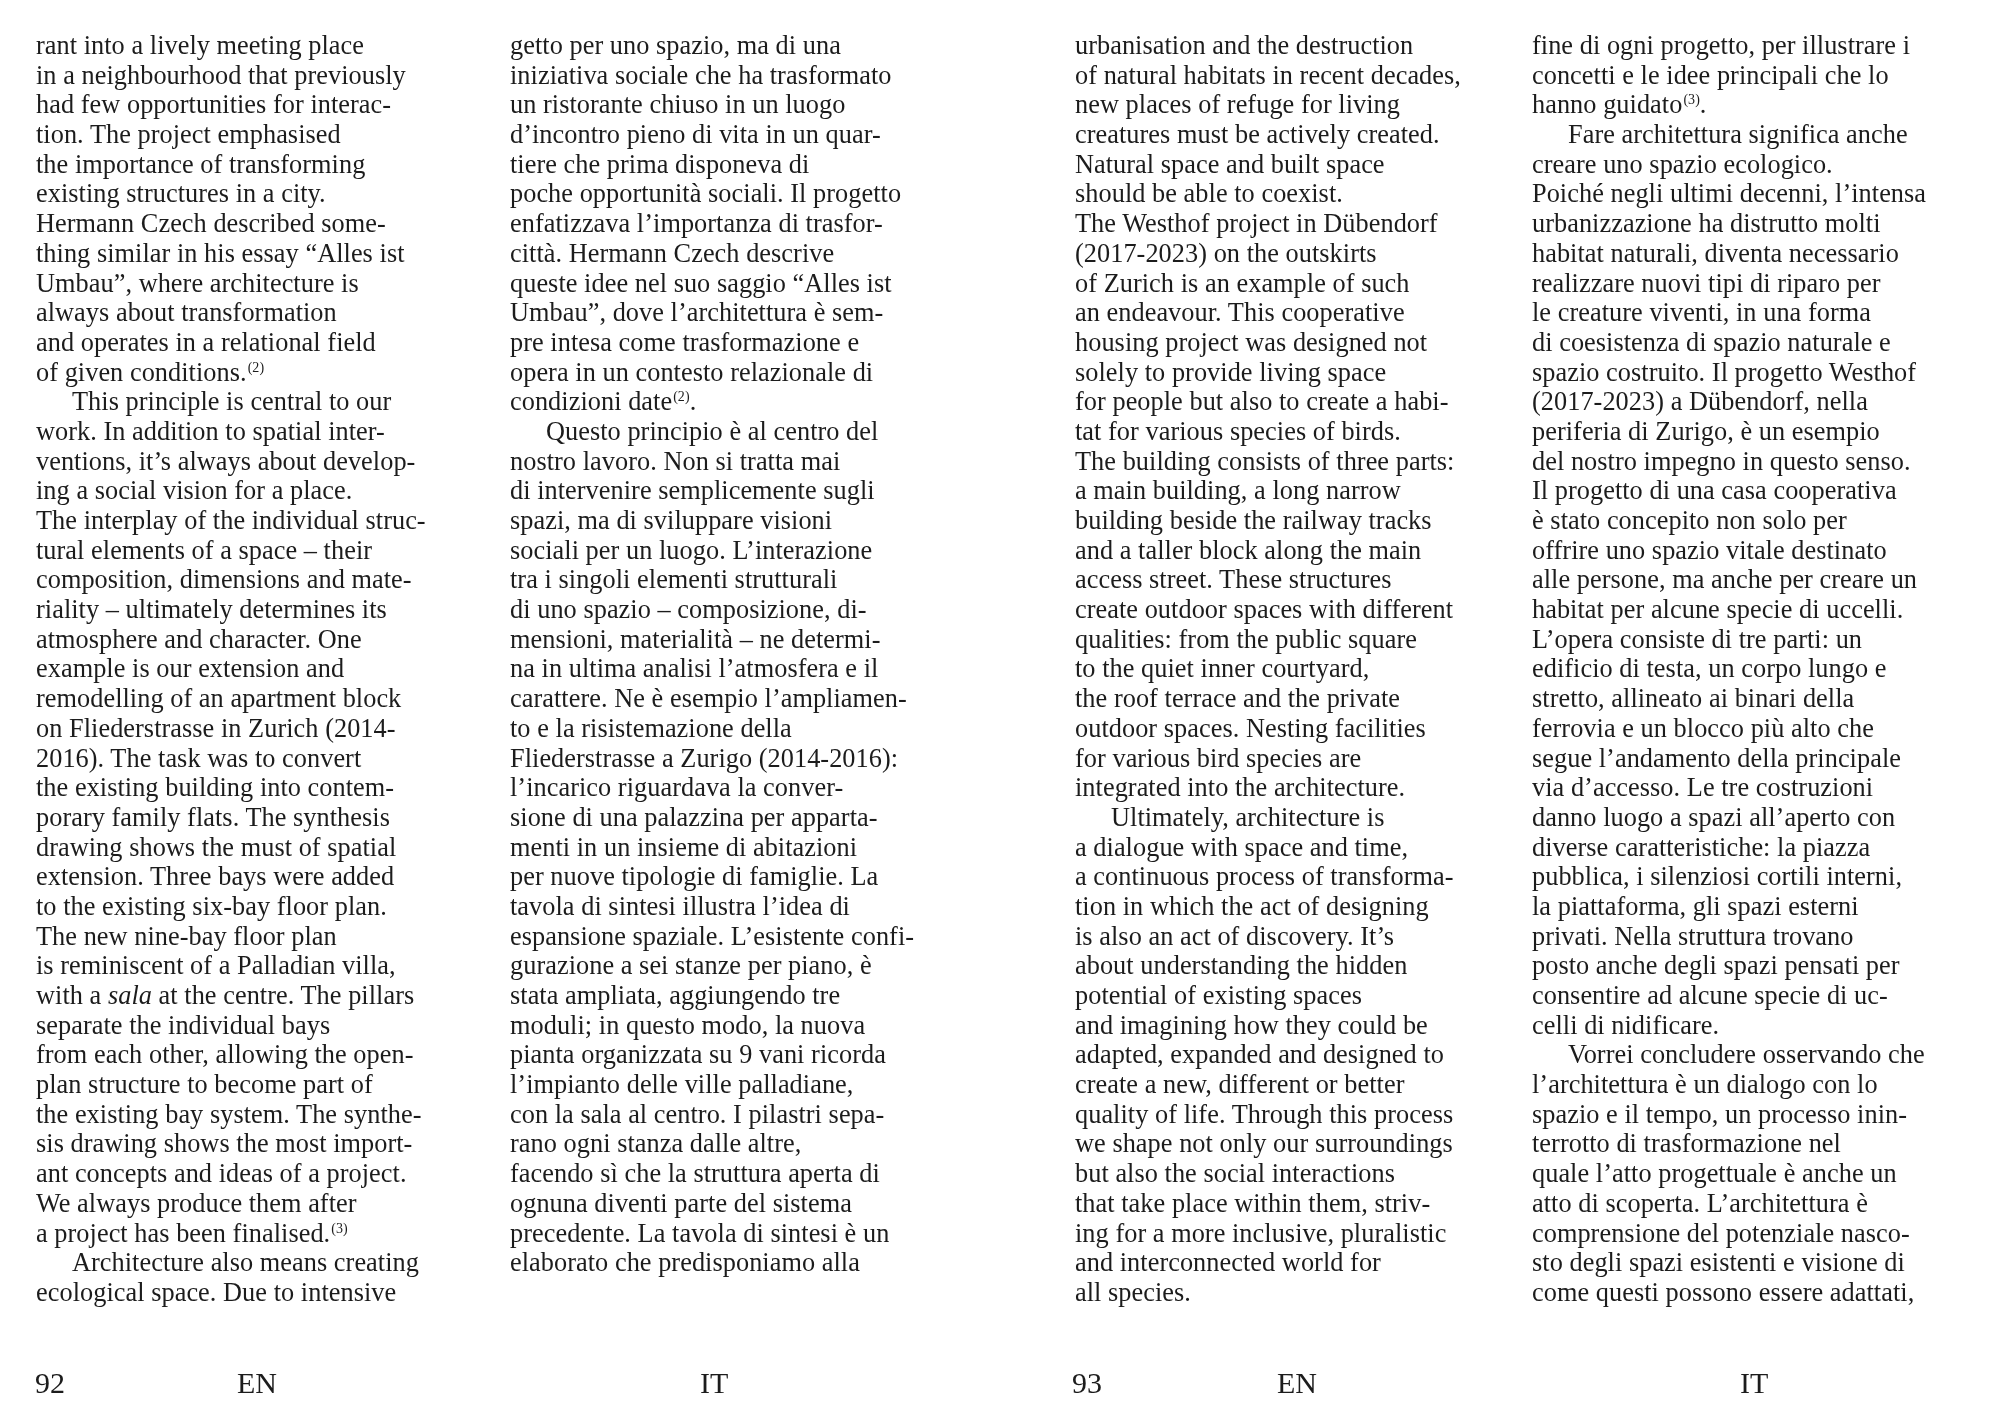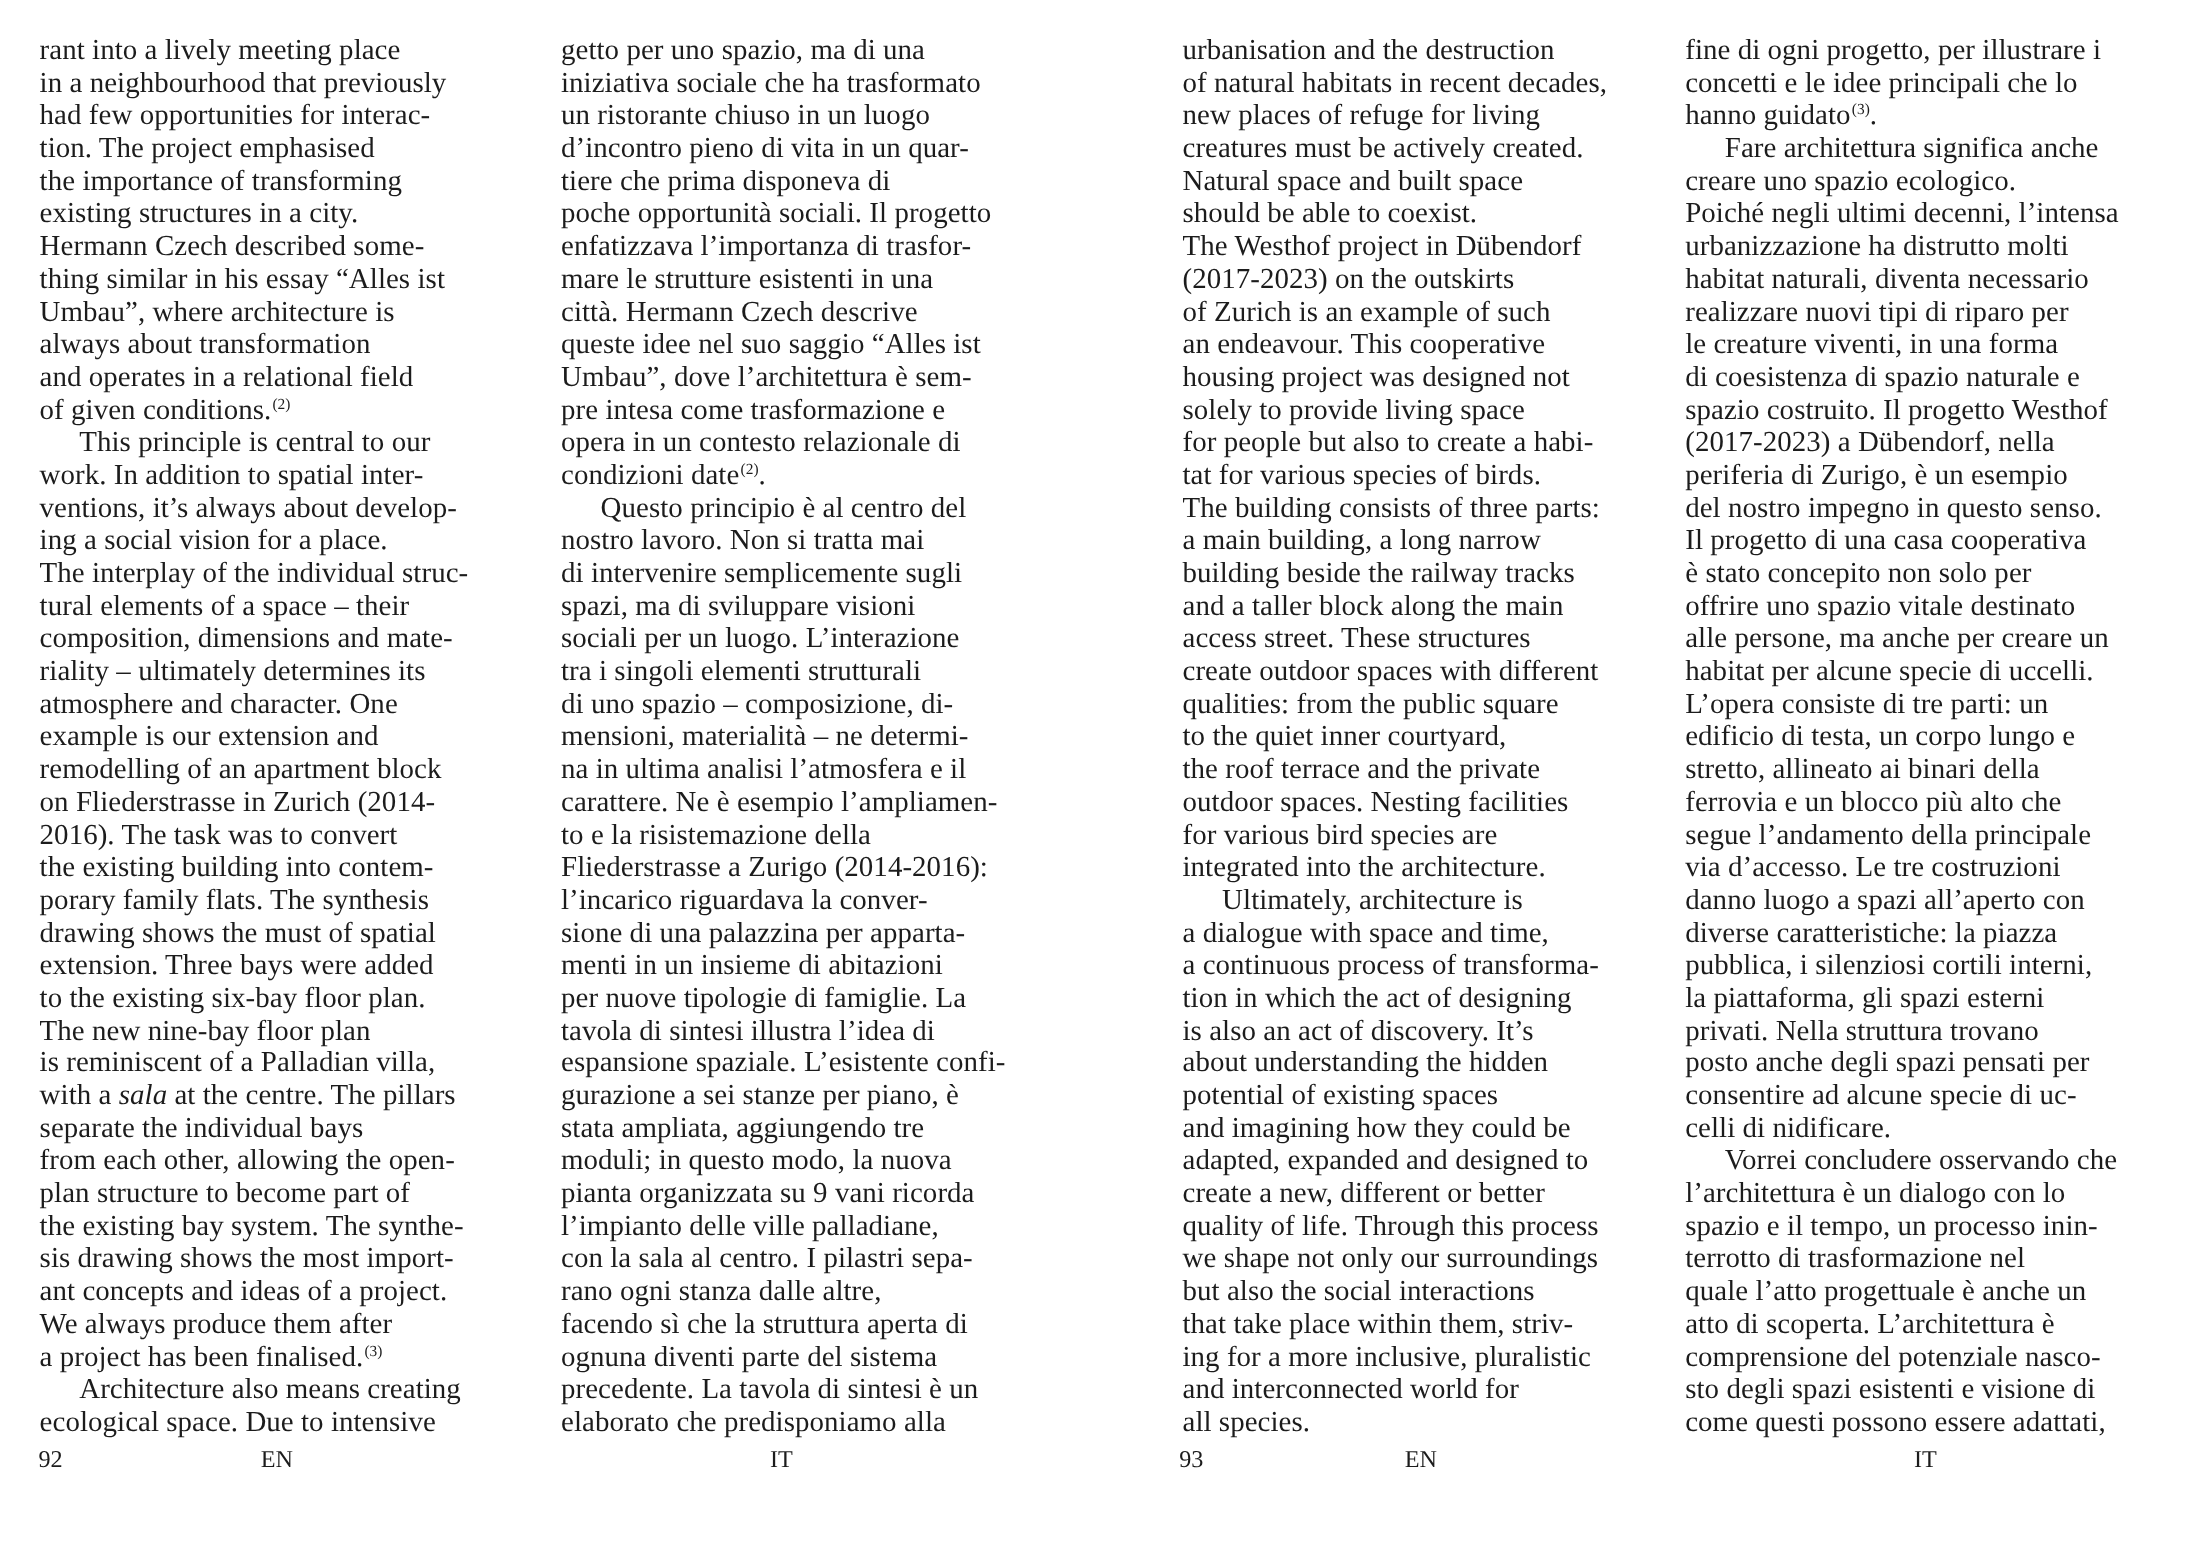--- a/index.html
+++ b/index.html
@@ -9,21 +9,21 @@
   .column { position: absolute; top: 31px; width: 470px; font-size: 26.3px; line-height: 29.7px;
             letter-spacing: 0.05px; white-space: nowrap; }
   .col-1 { left: 36px; }
   .col-2 { left: 510px; }
   .col-3 { left: 1075px; }
   .col-4 { left: 1532px; }
   .line { display: block; height: 29.7px; }
   .line.indent { padding-left: 36px; }
   .line em { font-style: italic; }
   .line sup { font-size: 14px; vertical-align: 9px; line-height: 0; margin-left: 1px; }
-  .footer { position: absolute; top: 1312px; font-size: 22px; line-height: 30px; color: #1c1c1c; }
+  .footer { position: absolute; top: 1368px; font-size: 30px; line-height: 30px; color: #1c1c1c; }
   .f-92 { left: 35px; }
   .f-en1 { left: 237px; }
   .f-it1 { left: 700px; }
   .f-93 { left: 1072px; }
   .f-en2 { left: 1277px; }
   .f-it2 { left: 1740px; }
 </style>
 </head>
 <body>
 
@@ -74,21 +74,20 @@
       <span class="line"><span>ecological space. Due to intensive</span></span>
     </div>
   <div class="column col-2">
       <span class="line"><span>getto per uno spazio, ma di una</span></span>
       <span class="line"><span>iniziativa sociale che ha trasformato</span></span>
       <span class="line"><span>un ristorante chiuso in un luogo</span></span>
       <span class="line"><span>d’incontro pieno di vita in un quar-</span></span>
       <span class="line"><span>tiere che prima disponeva di</span></span>
       <span class="line"><span>poche opportunità sociali. Il progetto</span></span>
       <span class="line"><span>enfatizzava l’importanza di trasfor-</span></span>
-      <span class="line"><span>mare le strutture esistenti in una</span></span>
       <span class="line"><span>città. Hermann Czech descrive</span></span>
       <span class="line"><span>queste idee nel suo saggio “Alles ist</span></span>
       <span class="line"><span>Umbau”, dove l’architettura è sem-</span></span>
       <span class="line"><span>pre intesa come trasformazione e</span></span>
       <span class="line"><span>opera in un contesto relazionale di</span></span>
       <span class="line"><span>condizioni date</span><sup>(2)</sup><span>.</span></span>
       <span class="line indent"><span>Questo principio è al centro del</span></span>
       <span class="line"><span>nostro lavoro. Non si tratta mai</span></span>
       <span class="line"><span>di intervenire semplicemente sugli</span></span>
       <span class="line"><span>spazi, ma di sviluppare visioni</span></span>

